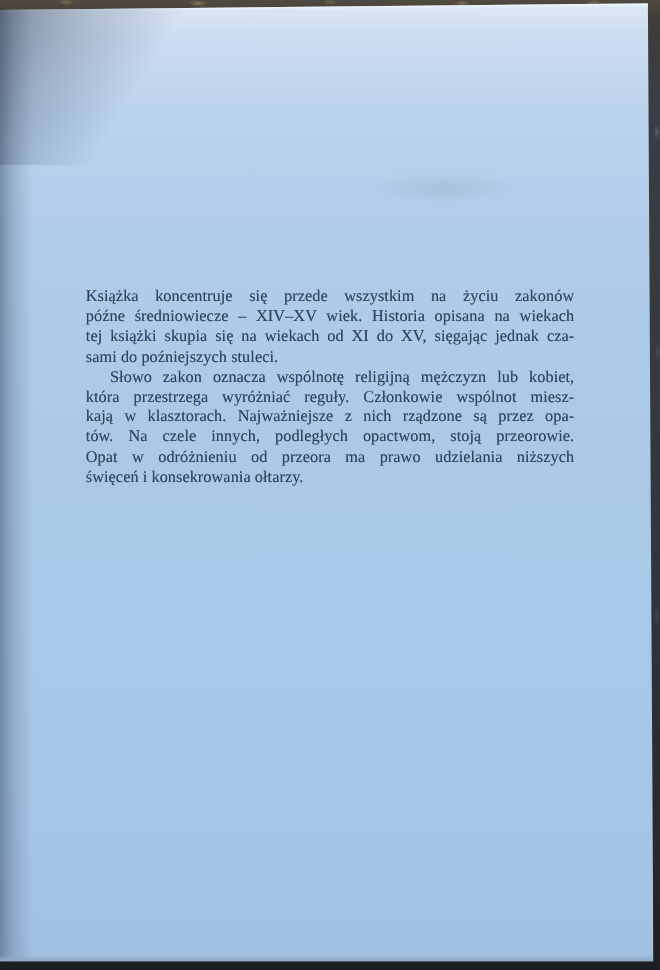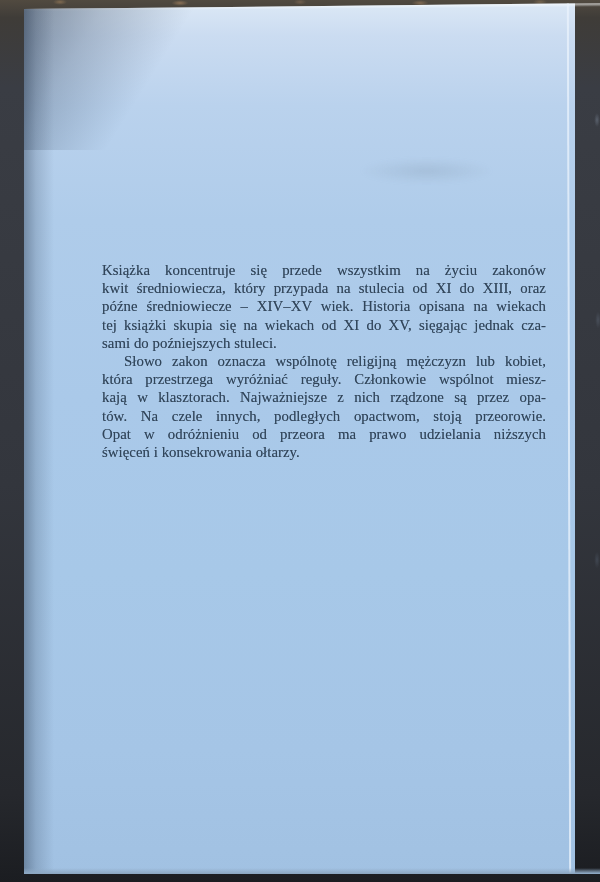--- a/index.html
+++ b/index.html
@@ -20,32 +20,31 @@
       radial-gradient(12px 4px at 420px 3px, rgba(150,120,90,0.7), rgba(150,120,90,0) 70%),
       radial-gradient(10px 4px at 540px 2px, rgba(130,110,85,0.7), rgba(130,110,85,0) 70%),
       radial-gradient(4px 10px at 597px 120px, rgba(110,120,135,0.6), rgba(110,120,135,0) 70%),
       radial-gradient(4px 12px at 598px 320px, rgba(90,100,115,0.5), rgba(90,100,115,0) 70%),
       radial-gradient(4px 12px at 597px 560px, rgba(80,90,105,0.5), rgba(80,90,105,0) 70%),
       linear-gradient(180deg, #514a40 0%, #3f3c38 2%, #3a3d44 10%, #33363d 55%, #26282d 90%, #1b1d21 100%);
   }
   
   .page {
     position: absolute; left: 0; top: 0;
-    width: 551px; height: 882px;
+    width: 600px; height: 882px;
     clip-path: polygon(0px 9px, 589px 3px, 594px 874px, 0px 874px);
     background: linear-gradient(180deg,
       #dde9f6 0%,
       #cbdcf1 4%,
       #bad2ed 12%,
       #afccea 25%,
       #aac9e9 45%,
       #a7c8e8 65%,
       #a5c5e6 85%,
       #a1c1e2 100%);
-    margin-left: 24px;
   }
   
   .page-top-highlight {
     position: absolute; left: 0; top: 4px; width: 600px; height: 5px;
     transform: rotate(-0.45deg);
     background: linear-gradient(180deg, rgba(252,254,255,0.95), rgba(252,254,255,0));
   }
   
   .page-right-highlight {
     position: absolute; right: 5px; top: 0; width: 2px; height: 100%;
@@ -100,21 +99,20 @@
 
 <div class="page">
   <div class="page-top-highlight"></div>
   <div class="page-right-highlight"></div>
   <div class="corner-shadow"></div>
   <div class="gutter-shadow"></div>
   <div class="show-through"></div>
   <div class="text-block">
       <div>
         <div class="line">Książka koncentruje się przede wszystkim na życiu zakonów</div>
-        <div class="line">kwit średniowiecza, który przypada na stulecia od XI do XIII, oraz</div>
         <div class="line">późne średniowiecze – XIV–XV wiek. Historia opisana na wiekach</div>
         <div class="line">tej książki skupia się na wiekach od XI do XV, sięgając jednak cza-</div>
         <div class="line para-end">sami do poźniejszych stuleci.</div>
       </div>
       <div>
         <div class="line indent">Słowo zakon oznacza wspólnotę religijną mężczyzn lub kobiet,</div>
         <div class="line">która przestrzega wyróżniać reguły. Członkowie wspólnot miesz-</div>
         <div class="line">kają w klasztorach. Najważniejsze z nich rządzone są przez opa-</div>
         <div class="line">tów. Na czele innych, podległych opactwom, stoją przeorowie.</div>
         <div class="line">Opat w odróżnieniu od przeora ma prawo udzielania niższych</div>

